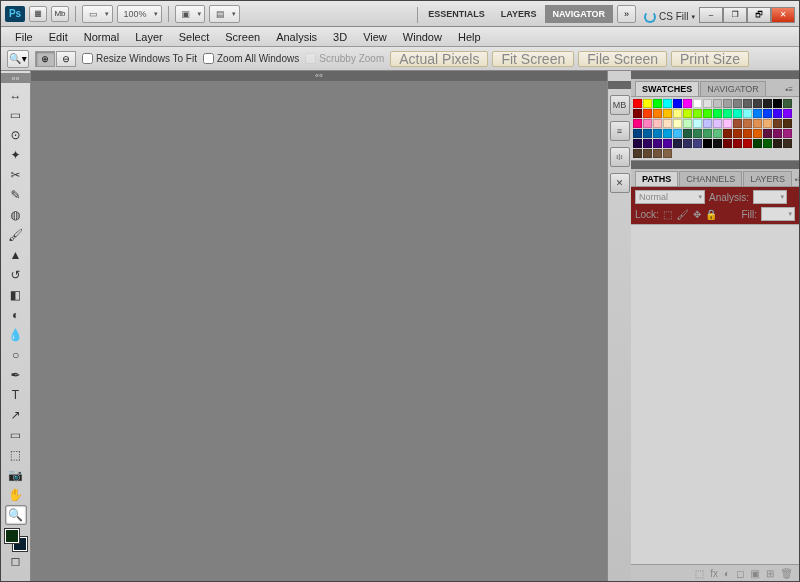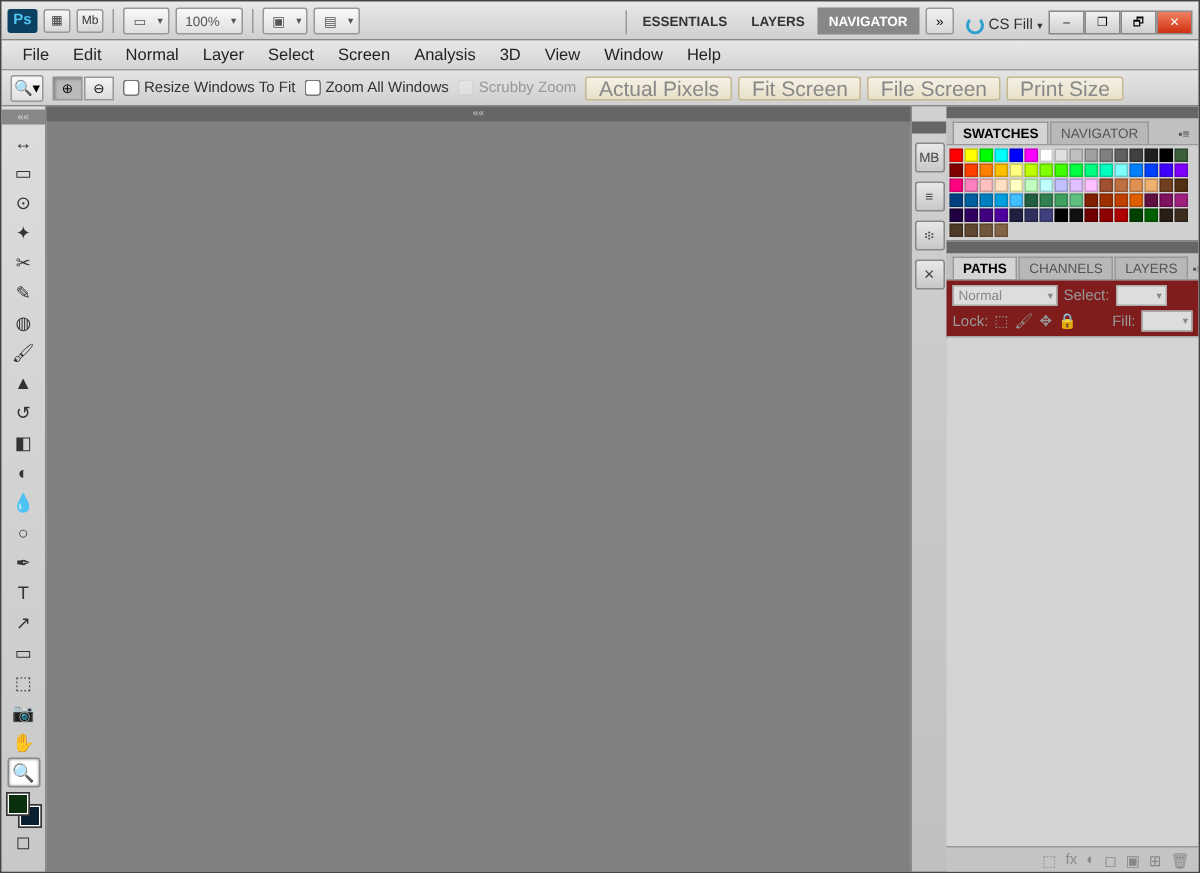--- a/index.html
+++ b/index.html
@@ -281,21 +281,21 @@
       <div class="panel-head"></div>
       <div class="tabs">
         <div class="tab active">PATHS</div>
         <div class="tab">CHANNELS</div>
         <div class="tab">LAYERS</div>
         <div class="tab-menu">▪≡</div>
       </div>
       <div class="layers-opts">
         <div class="lrow">
           <div class="lsel">Normal</div>
-          <span>Select:</span>
+          <span>Analysis:</span>
           <div class="lsel" style="flex:0 0 34px"></div>
         </div>
         <div class="lrow">
           <span>Lock:</span>
           <span>⬚</span>
           <span>🖌</span>
           <span>✥</span>
           <span>🔒</span>
           <span style="margin-left:auto">Fill:</span>
           <div class="lsel" style="flex:0 0 34px"></div>

